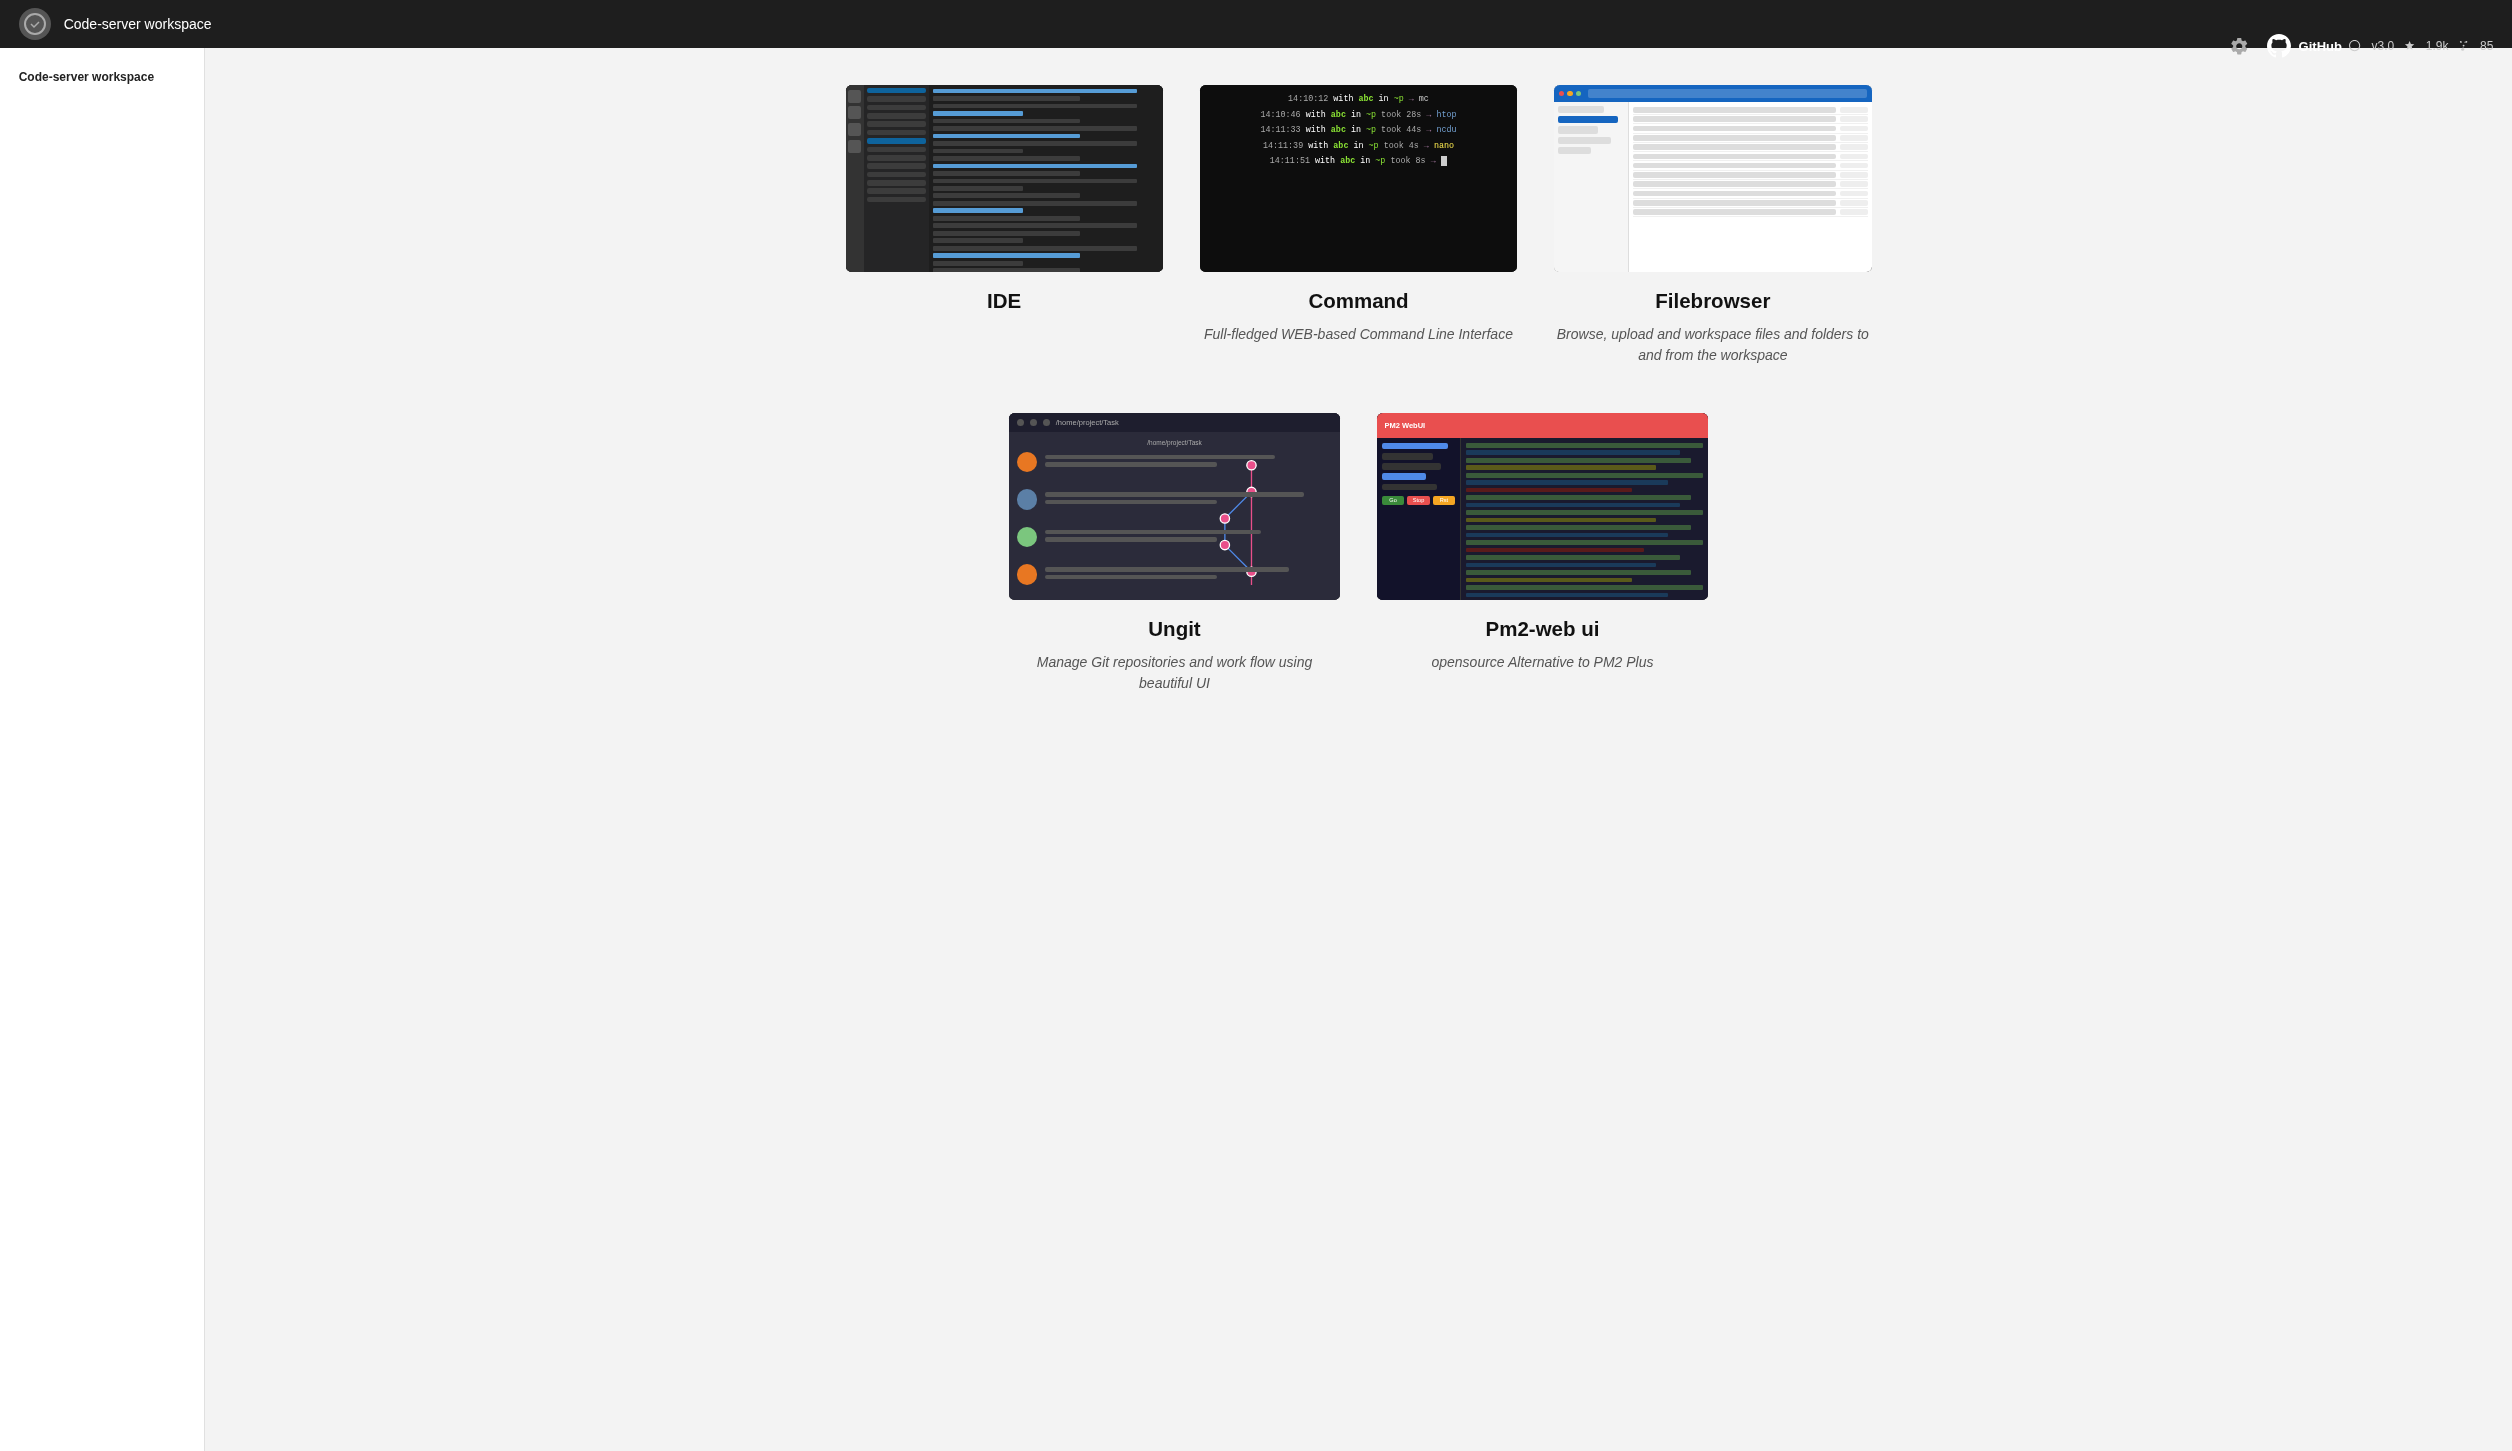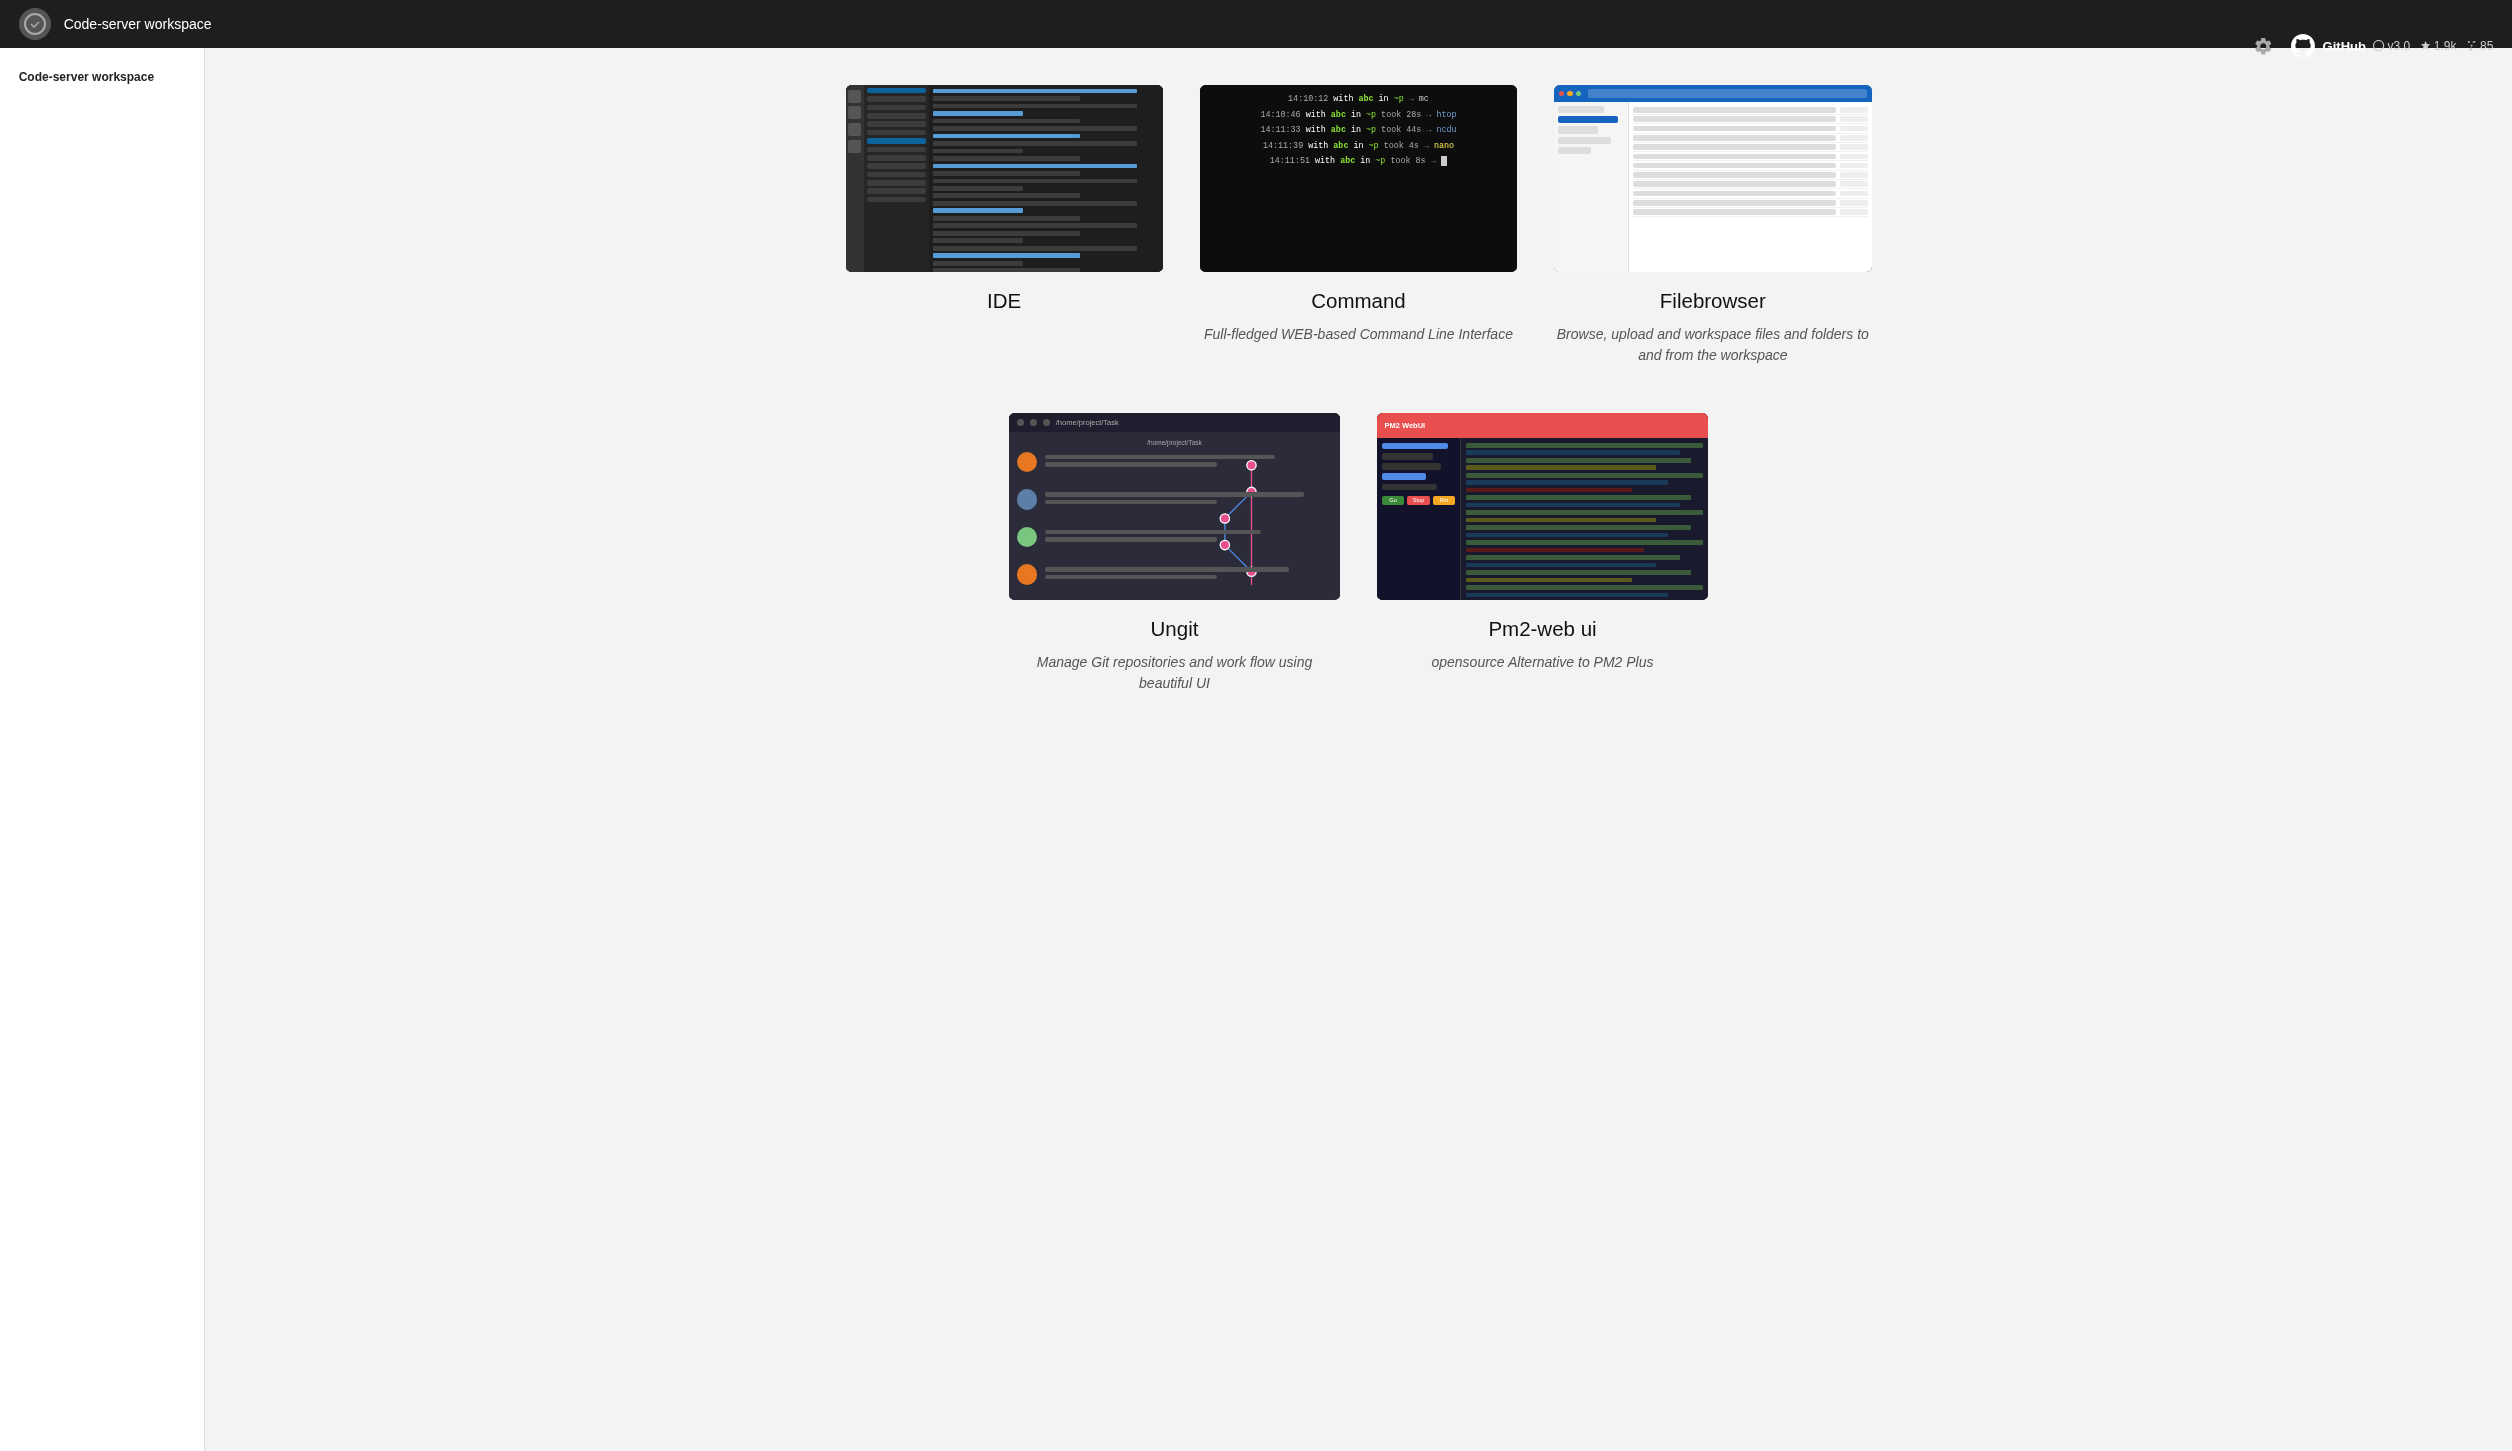--- a/index.html
+++ b/index.html
@@ -55,21 +55,21 @@
     .github-stats {
       display: flex;
       align-items: center;
       gap: 9.3px;
       font-size: 12px;
       color: #ccc;
     }
     .github-stats span {
       display: flex;
       align-items: center;
-      gap: 3px;
+      gap: 11px;
     }
 
     
     .layout {
       display: flex;
       padding-top: 48px;
       min-height: 100vh;
     }
 
     
@@ -132,21 +132,21 @@
       width: 100%;
       height: 187px;
       border-radius: 5.6px;
       overflow: hidden;
       margin-bottom: 17px;
       background: #1e1e1e;
       position: relative;
     }
     .app-card-name {
       font-size: 20.5px;
-      font-weight: 400;
+      font-weight: 700;
       margin-bottom: 11.2px;
       color: #111;
     }
     .app-card-desc {
       font-size: 14px;
       color: #555;
       line-height: 1.5;
       font-style: italic;
     }
 

